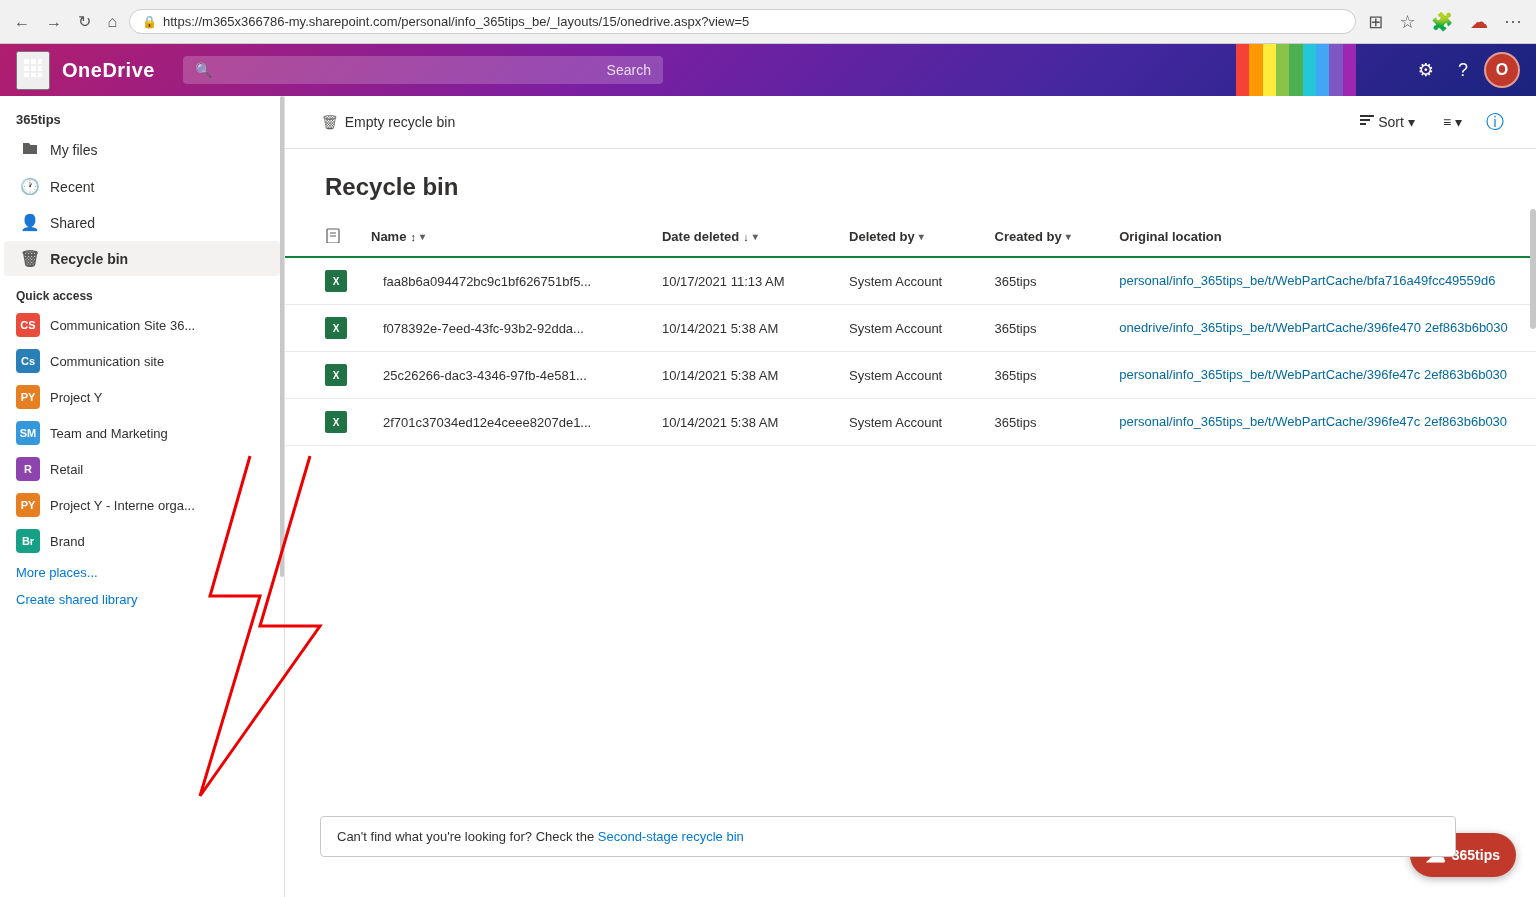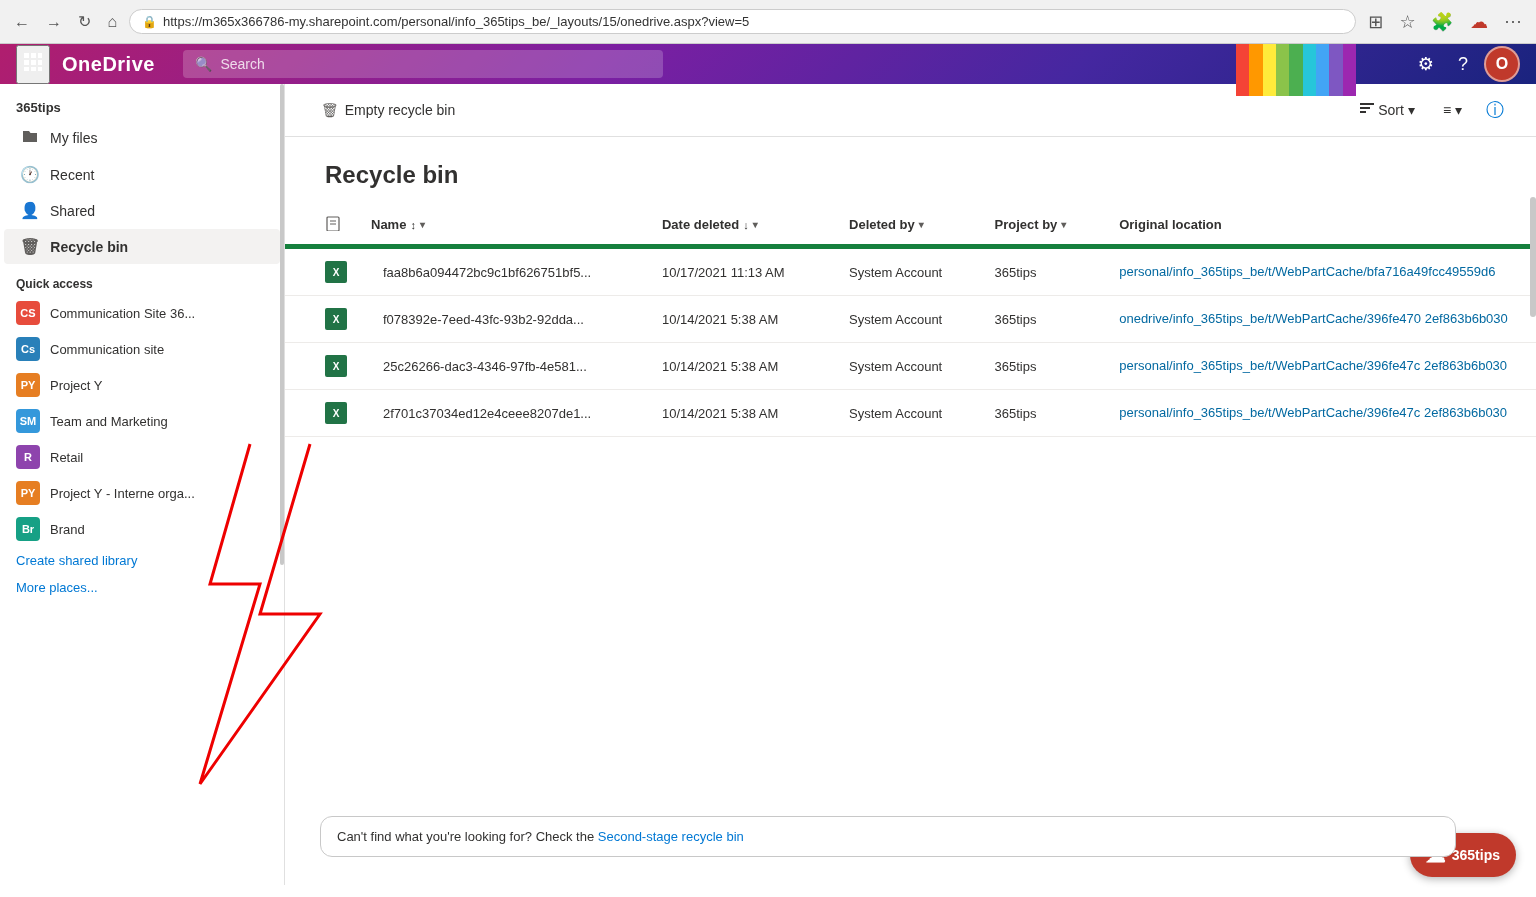--- a/index.html
+++ b/index.html
@@ -40,21 +40,21 @@
     .browser-address-text { flex: 1; overflow: hidden; text-overflow: ellipsis; white-space: nowrap; }
     .browser-actions { display: flex; gap: 8px; align-items: center; }
     .browser-action-btn { background: none; border: none; cursor: pointer; font-size: 18px; color: #555; padding: 2px 4px; }
 
     
     .app-header {
       background: linear-gradient(135deg, #b01e6e 0%, #7b1fa2 40%, #4527a0 70%, #1a237e 100%);
       display: flex;
       align-items: center;
       padding: 0 16px;
-      height: 40px;
+      height: 52px;
       gap: 12px;
     }
     .app-header .waffle-icon { color: #fff; font-size: 18px; cursor: pointer; padding: 6px; }
     .app-header .app-name { color: #fff; font-size: 20px; font-weight: 600; letter-spacing: 0.5px; margin-right: 16px; }
     .search-box {
       flex: 1;
       max-width: 480px;
       background: rgba(255,255,255,0.2);
       border: none;
       border-radius: 4px;
@@ -63,20 +63,21 @@
       padding: 6px 12px;
       gap: 8px;
     }
     .search-box input {
       background: transparent;
       border: none;
       outline: none;
       color: #fff;
       font-size: 14px;
       flex: 1;
+      text-align: right;
     }
     .search-box input::placeholder { color: rgba(255,255,255,0.8); }
     .search-icon-header { color: rgba(255,255,255,0.8); font-size: 14px; }
     .header-spacer { flex: 1; }
     .header-icons { display: flex; gap: 8px; align-items: center; }
     .header-icon-btn { background: none; border: none; cursor: pointer; color: #fff; font-size: 18px; padding: 4px 8px; }
     .avatar-btn {
       width: 36px; height: 36px;
       border-radius: 50%;
       background: #c0392b;
@@ -215,21 +216,21 @@
       font-size: 24px;
       font-weight: 600;
       color: #323130;
       padding: 24px 40px 16px;
     }
     .file-table {
       width: 100%;
       border-collapse: collapse;
     }
     .file-table thead tr {
-      border-bottom: 5px solid #15803d;
+      border-bottom: 2px solid #15803d;
     }
     .file-table th {
       text-align: left;
       padding: 10px 12px;
       font-size: 13px;
       font-weight: 600;
       color: #323130;
       white-space: nowrap;
       background: #fff;
     }
@@ -274,21 +275,21 @@
       line-height: 1.4;
     }
 
     
     .bottom-hint {
       position: absolute;
       bottom: 40px;
       left: 320px;
       right: 80px;
       border: 1px solid #c8c8c8;
-      border-radius: 12px;
+      border-radius: 4px;
       background: #fff;
       padding: 12px 16px;
       font-size: 13px;
       color: #323130;
       z-index: 10;
     }
     .bottom-hint a { color: #0078d4; text-decoration: none; cursor: pointer; }
 
     
     .lightning-annotation {
@@ -439,22 +440,22 @@
     <div class="sidebar-qa-item">
       <div class="qa-avatar" style="background:#e67e22;">PY</div>
       <span>Project Y - Interne orga...</span>
     </div>
 
     <div class="sidebar-qa-item">
       <div class="qa-avatar" style="background:#16a085;">Br</div>
       <span>Brand</span>
     </div>
 
+    <a class="sidebar-link">More places...</a>
     <a class="sidebar-link">Create shared library</a>
-    <a class="sidebar-link">More places...</a>
   </div>
 
   <div class="content-area">
 
     <div class="content-toolbar">
       <button class="toolbar-btn">
         <span class="btn-icon">🗑</span>
         <span>Empty recycle bin</span>
       </button>
       <div class="toolbar-spacer"></div>
@@ -506,21 +507,21 @@
               </div>
             </th>
             <th class="col-deleted-by">
               <div class="col-sort">
                 <span>Deleted by</span>
                 <span class="sort-caret">▾</span>
               </div>
             </th>
             <th class="col-created-by">
               <div class="col-sort">
-                <span>Project by</span>
+                <span>Created by</span>
                 <span class="sort-caret">▾</span>
               </div>
             </th>
             <th class="col-location">Original location</th>
           </tr>
         </thead>
         <tbody>
           <tr>
             <td>
               <div class="excel-icon">X</div>

